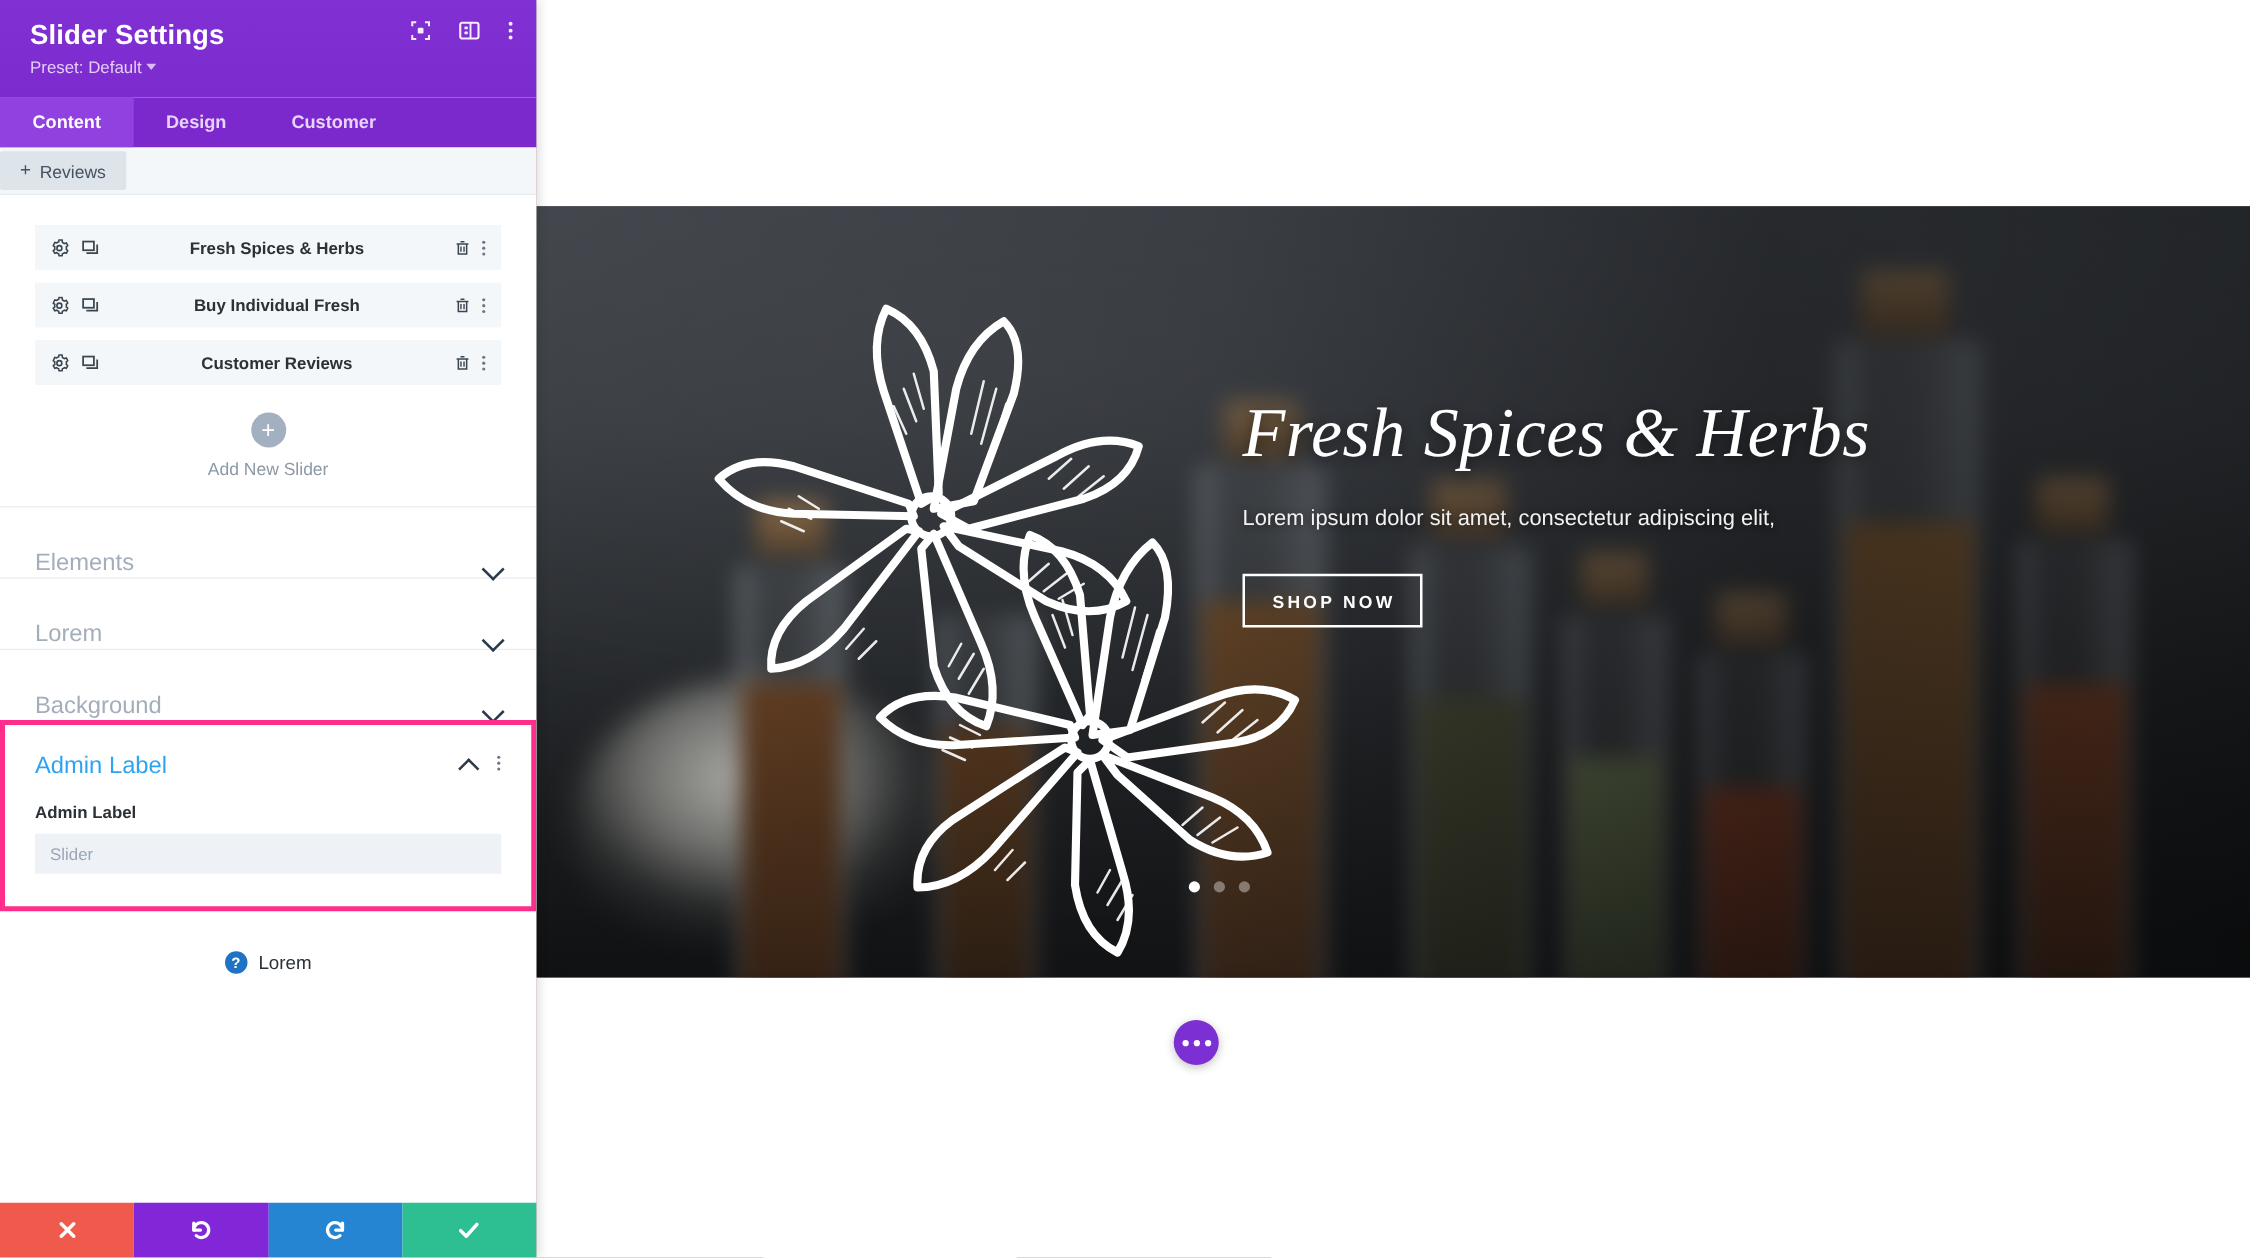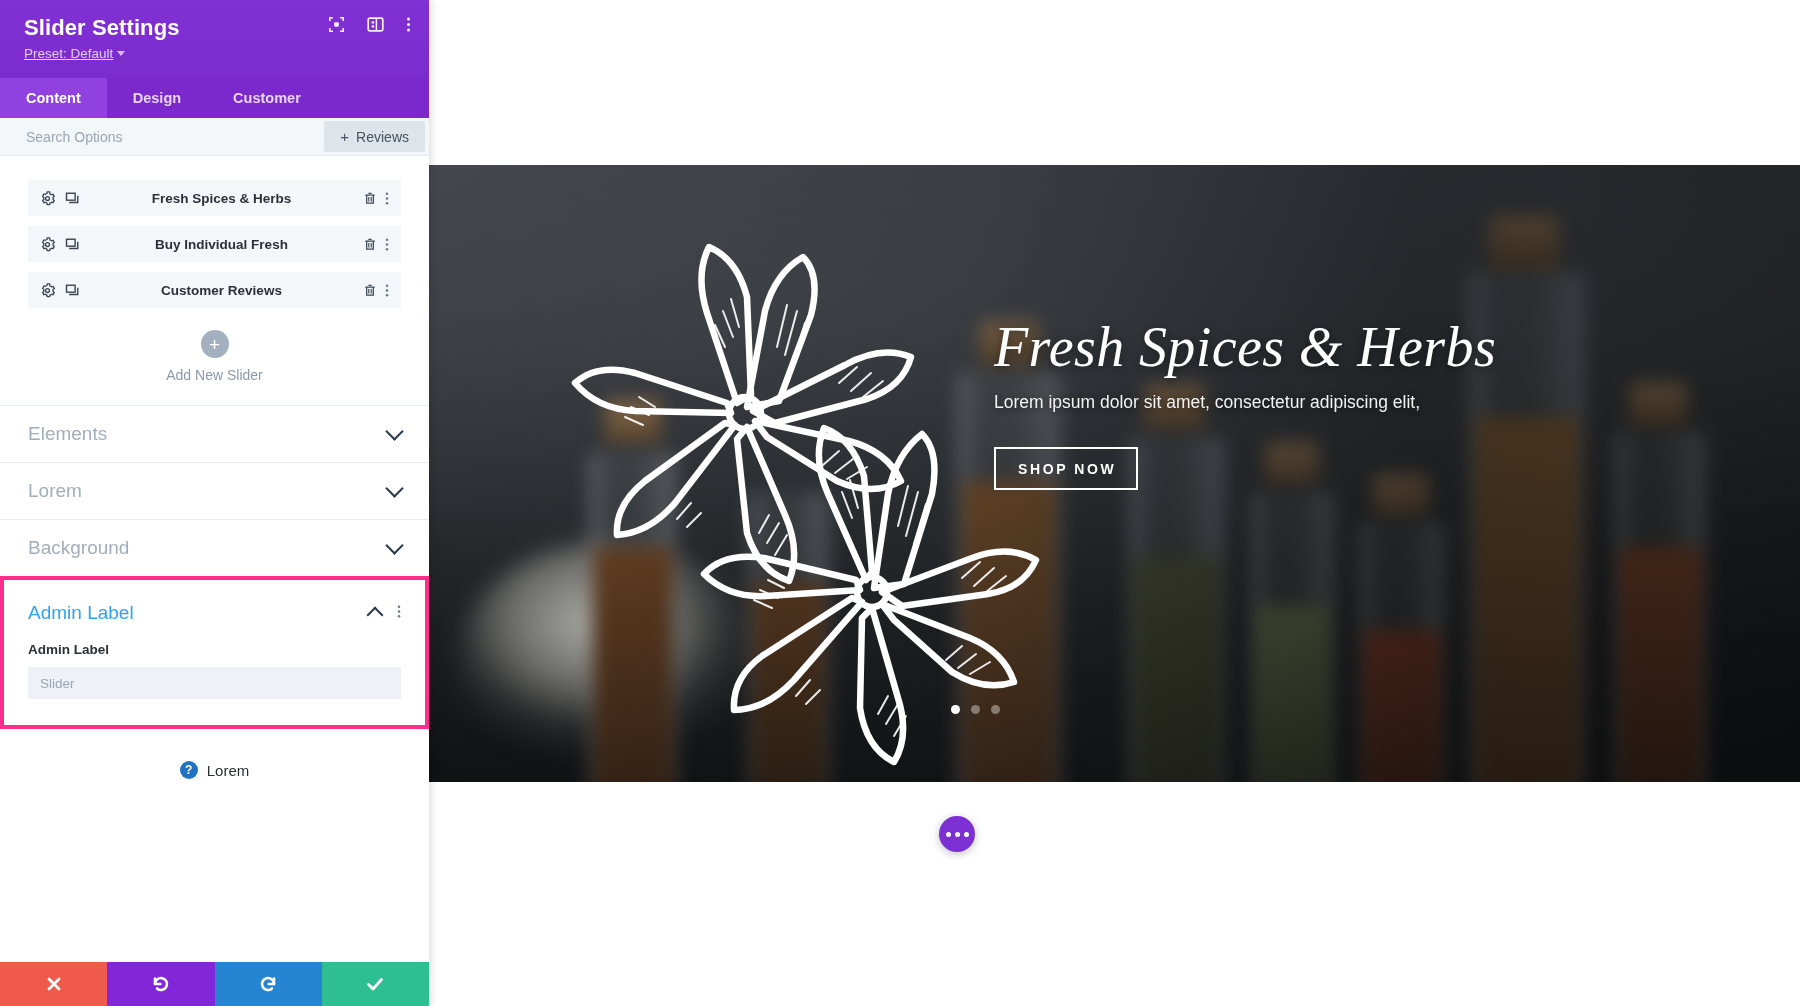--- a/index.html
+++ b/index.html
@@ -42,21 +42,20 @@
     font-weight: bold;
     line-height: 28px;
     letter-spacing: .1px;
   }
   .panel-preset {
     color: #e4cef7;
     font-size: 13.5px;
     margin-top: 4px;
     cursor: pointer;
     display: inline-block;
-    text-decoration: underline;
   }
   .caret-down {
     display: inline-block;
     width: 0; height: 0;
     border-left: 4px solid transparent;
     border-right: 4px solid transparent;
     border-top: 5px solid #d9bdf1;
     margin-left: 4px;
     vertical-align: 2px;
   }
@@ -168,21 +167,21 @@
     margin-top: 9px;
     color: #8c98a6;
     font-size: 14px;
   }
 
   
   .toggle-section {
     border-top: 1px solid #e8edf2;
     height: 57px;
     display: flex;
-    align-items: center;
+    align-items: flex-end;
     justify-content: space-between;
     padding: 0 28px;
     cursor: pointer;
   }
   .toggle-title {
     font-size: 19px;
     color: #a3aeba;
   }
   .chev {
     width: 13px; height: 13px;
@@ -353,21 +352,21 @@
     font-size: 56px;
     line-height: 64px;
     font-weight: normal;
     letter-spacing: .4px;
     text-shadow: 0 2px 10px rgba(0,0,0,.45);
   }
   .hero-sub {
     color: #f2f2f2;
     font-size: 17.5px;
     line-height: 34px;
-    margin-top: 6px;
+    margin-top: 18px;
     text-shadow: 0 1px 6px rgba(0,0,0,.5);
   }
   .hero-btn {
     margin-top: 28px;
     display: inline-block;
     border: 2px solid #ffffff;
     color: #ffffff;
     font-size: 14px;
     font-weight: bold;
     letter-spacing: 2.6px;
@@ -444,21 +443,20 @@
       </div>
     </div>
 
     <div class="tabs">
       <div class="tab active">Content</div>
       <div class="tab">Design</div>
       <div class="tab">Customer</div>
     </div>
 
     <div class="search-row">
-      <input class="search-input" type="text" placeholder="Search Options" style="">
       <div class="filter-btn">
         <span class="filter-plus">+</span>
         <span>Reviews</span>
       </div>
     </div>
 
     <div class="panel-body">
 
       <div class="slides-wrap">
 

